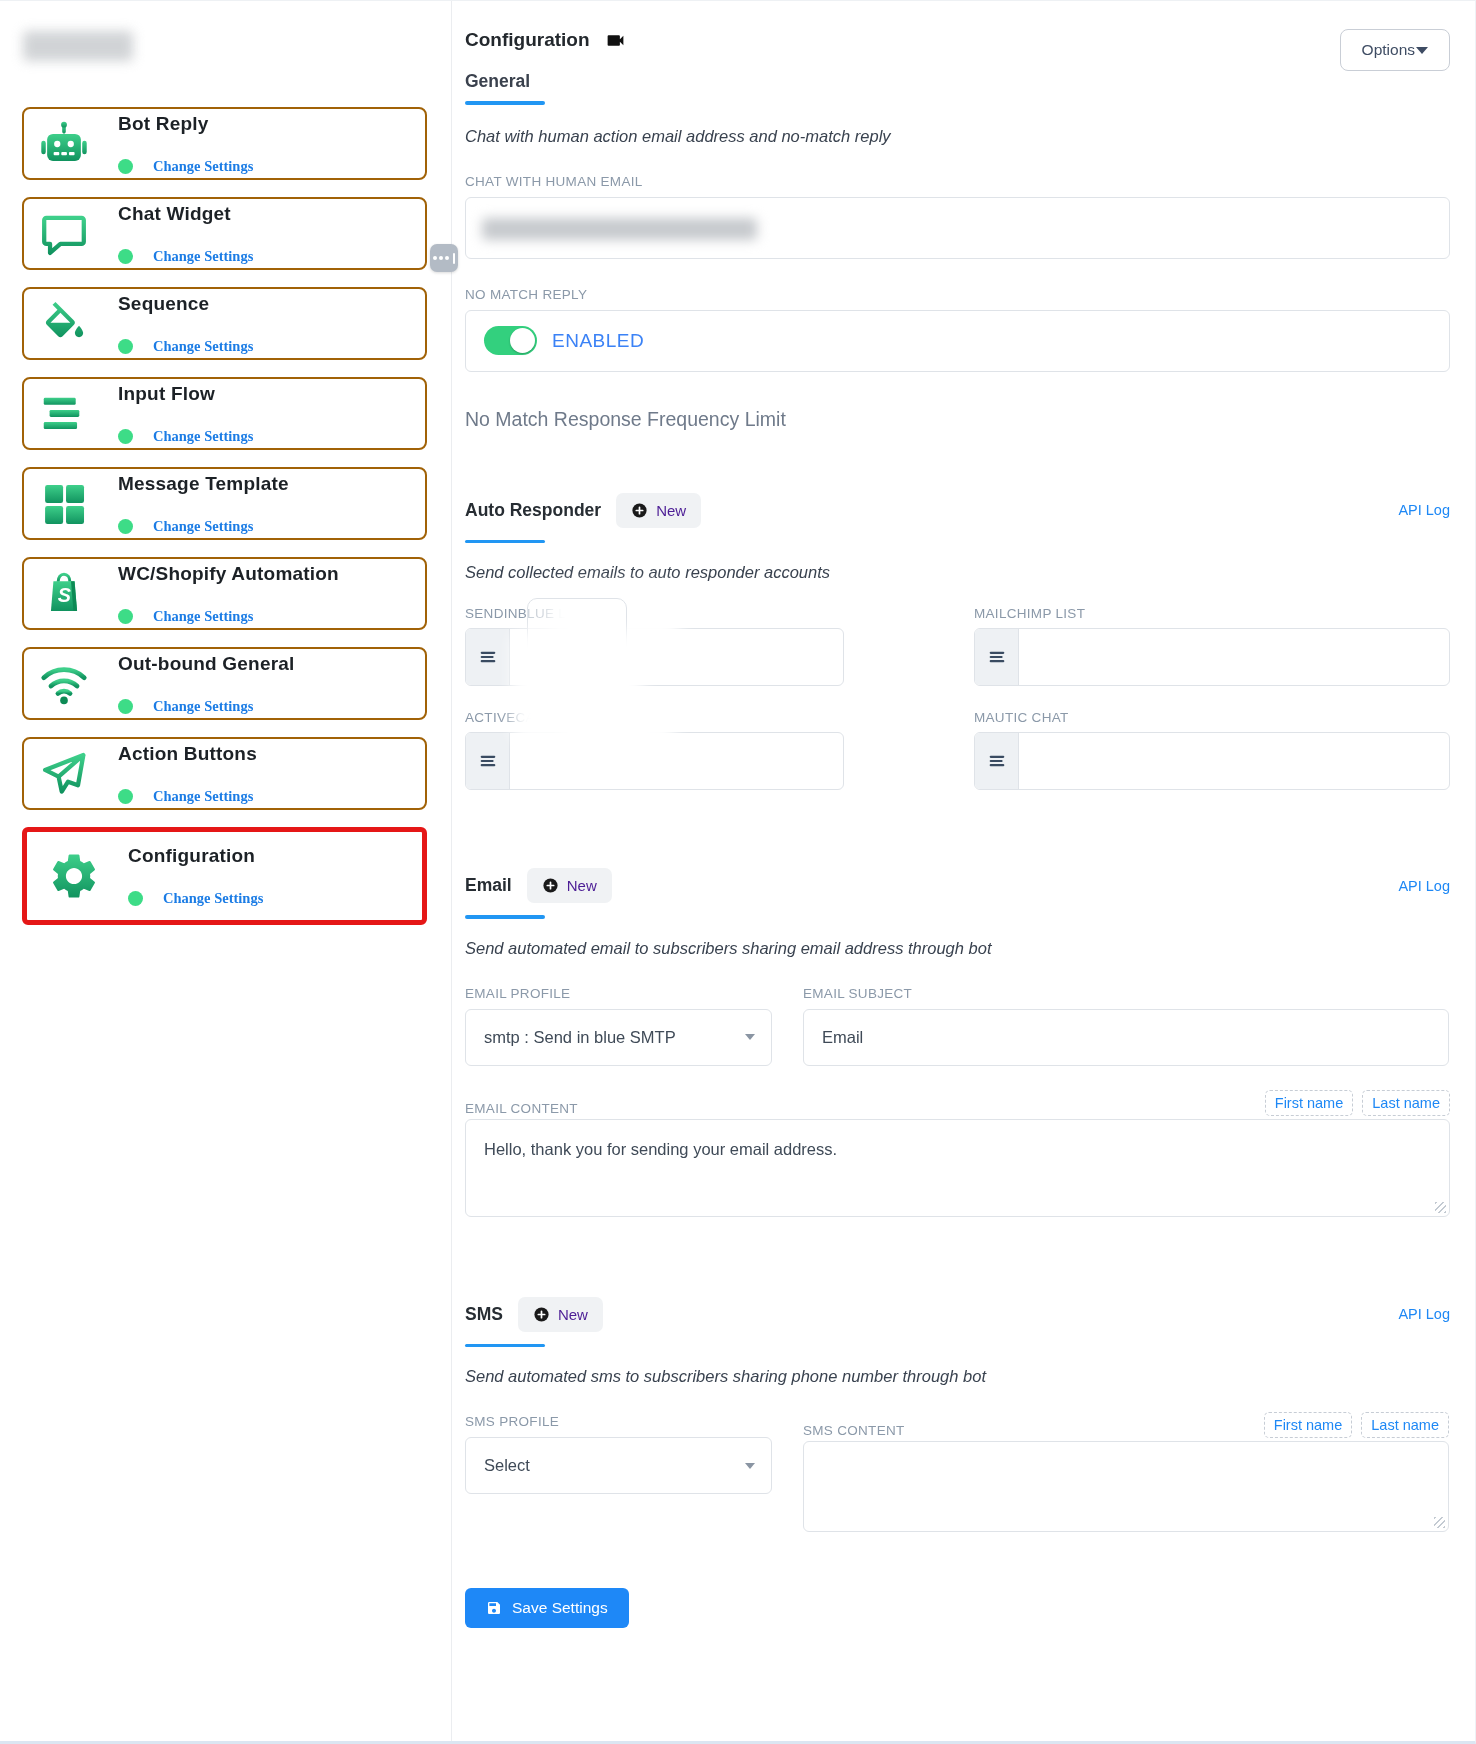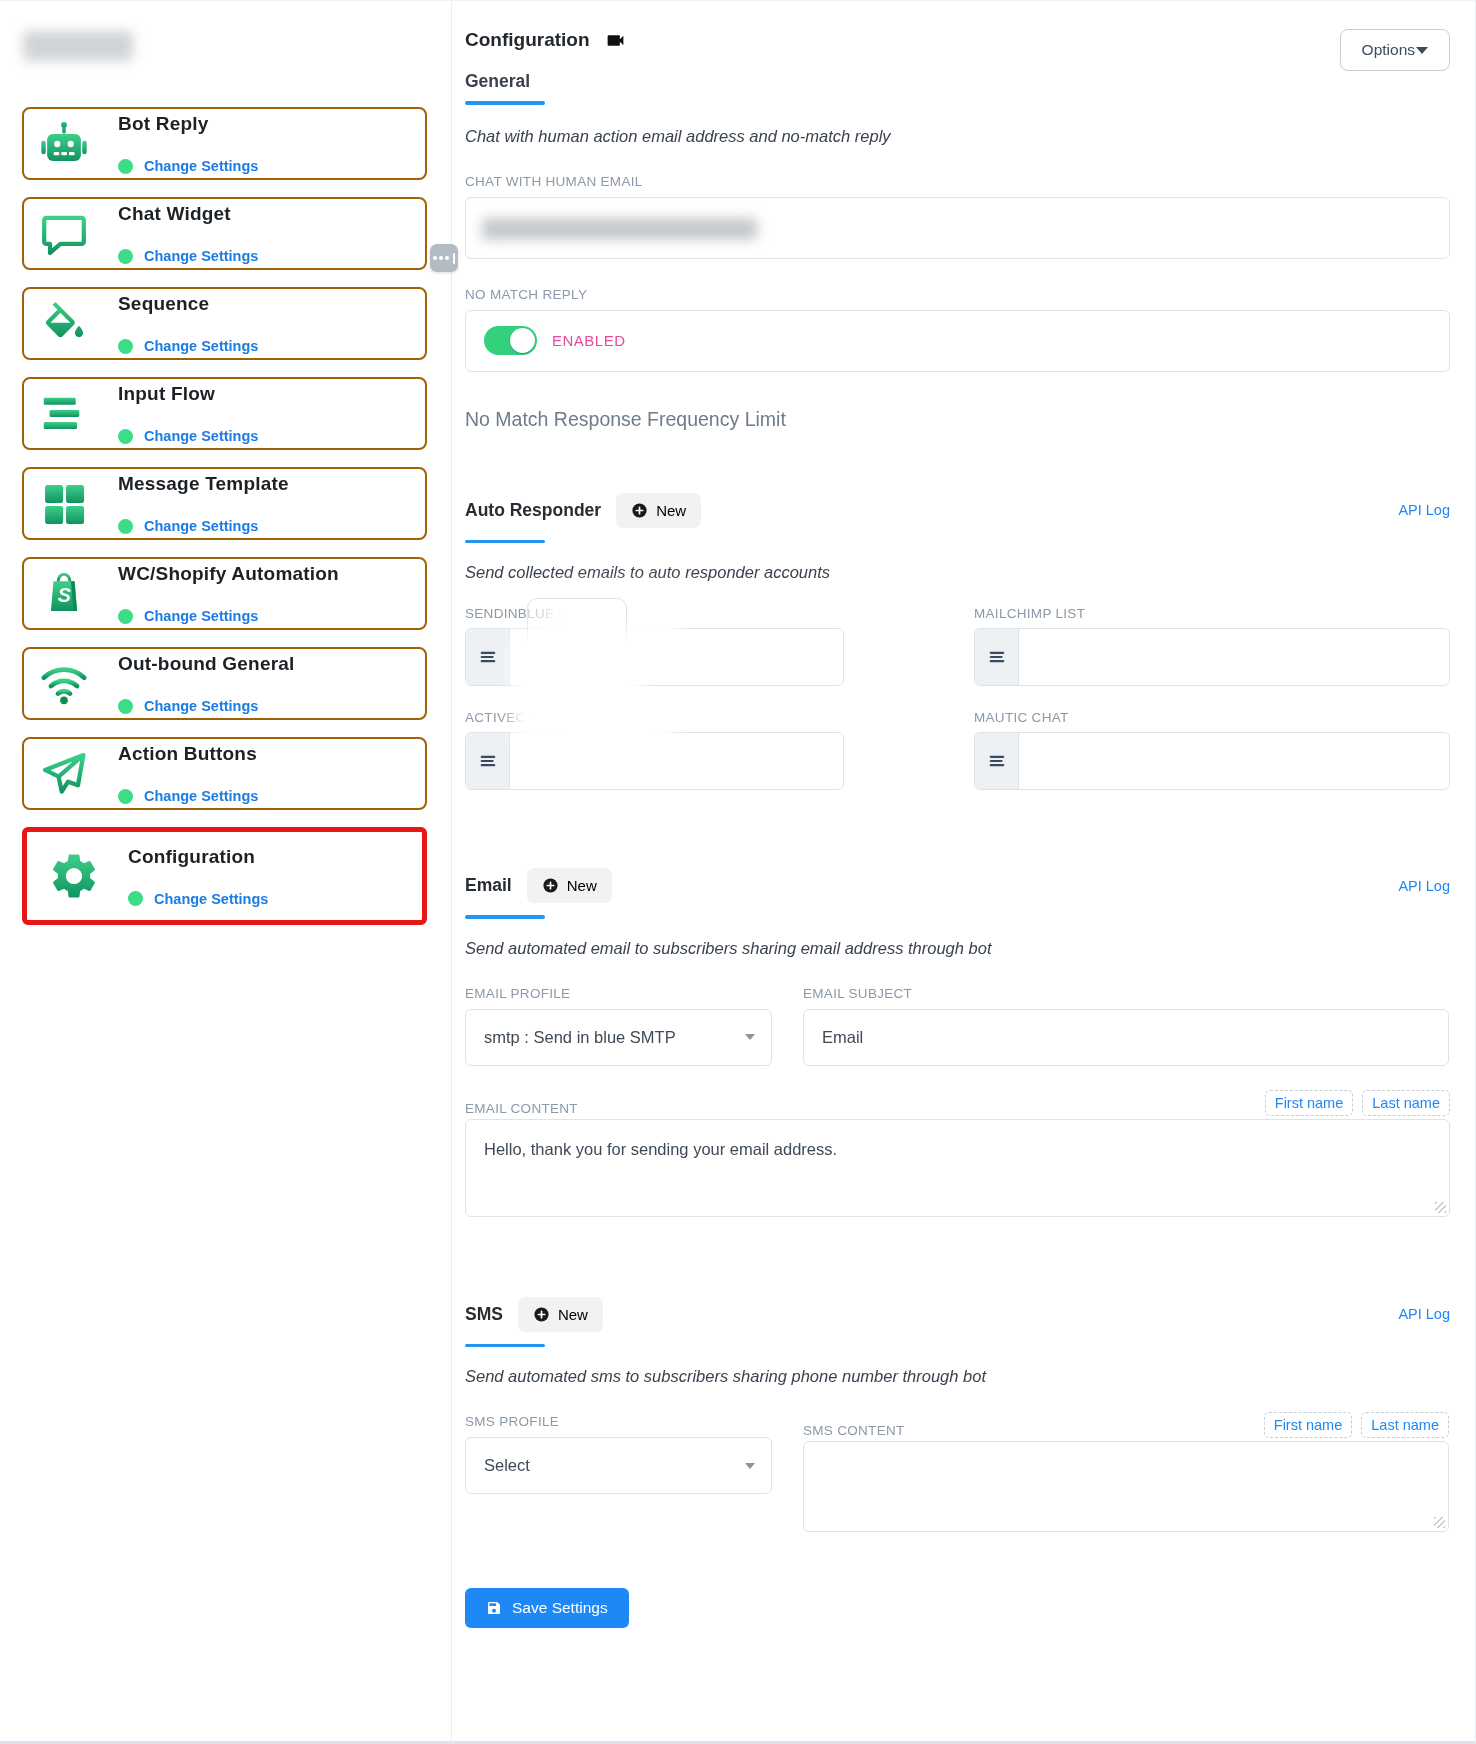--- a/index.html
+++ b/index.html
@@ -12,21 +12,21 @@
   .sidebar { width:452px; min-width:452px; border-right:1px solid #ebedf0; padding-top:30px; background:#fff; position:relative; z-index:1; }
   .side-title-blur { margin-left:23px; width:110px; height:30px; background:#c9cccf; border-radius:4px; filter:blur(6px); opacity:.85; }
   .side-list { margin-top:46px; }
   .side-card { margin:0 24px 17px 22px; height:73px; border:2px solid #a16207; border-radius:8px;
                display:flex; align-items:center; padding-left:12px; background:#fff; cursor:pointer; }
   .side-card.highlight { border:5px solid #e51717; border-radius:6px; height:98px; padding-left:19px; }
   .sc-icon { width:56px; height:56px; display:flex; align-items:center; justify-content:center; flex:0 0 56px; }
   .sc-icon svg { width:54px; height:54px; }
   .sc-text { margin-left:26px; }
   .sc-title { font-size:19px; font-weight:600; color:#1c2126; letter-spacing:.2px; }
-  .sc-row { margin-top:23px; display:flex; align-items:center; gap:11px; }
+  .sc-row { margin-top:23px; display:flex; align-items:center; gap:20px;font-family:Liberation Serif, serif; }
   .dot { width:15px; height:15px; border-radius:50%; background:#3ddc87; }
   .cs-link { color:#1b7ce5; font-weight:700; font-size:14.5px; cursor:pointer; }
 
   
   .drag-handle { position:absolute; left:430px; top:243px; width:28px; height:28px; background:#b3bbc5;
                  border-radius:7px; z-index:3; display:flex; align-items:center; justify-content:center; gap:2px; cursor:pointer;
                  box-shadow:0 1px 3px rgba(0,0,0,.15); }
   .drag-handle i { width:4px; height:4px; background:#fff; border-radius:50%; display:block; }
   .drag-handle .bar { width:2px; height:11px; background:#fff; border-radius:1px; margin-left:2px; }
 
@@ -50,31 +50,31 @@
   .box { border:1px solid #dfe3e8; border-radius:6px; background:#fff; }
   .big-input { margin-top:8px; height:62px; position:relative; width:100%; }
   .big-input input { width:100%; height:100%; border:none; outline:none; background:transparent; padding:0 18px; font-size:16px; color:#3f4a57; }
   .redact-bar { position:absolute; left:16px; top:20px; width:275px; height:22px; background:#c6c9cd; filter:blur(6px); border-radius:4px; }
 
   .enable-box { margin-top:8px; height:62px; display:flex; align-items:center; padding-left:18px; gap:15px; }
   .toggle { width:53px; height:29px; border-radius:15px; background:#33d07e; position:relative; cursor:pointer; flex:0 0 53px; }
   .toggle .knob { position:absolute; top:2px; right:2px; width:25px; height:25px; background:#fff; border-radius:50%; box-shadow:0 1px 2px rgba(0,0,0,.25); }
   .toggle.off { background:#fff; border:1px solid #dfe3e8; }
   .toggle.off .knob { left:2px; right:auto; top:1.5px; background:#b9bfc6; box-shadow:none; }
-  .enabled-txt { font-size:15px; color:#ec4899; letter-spacing:.5px; }
+  .enabled-txt { font-size:19px; color:#3b82f6; letter-spacing:.5px; }
 
   .freq-h { margin-top:36px; font-size:19.5px; font-weight:500; color:#6f7a8a; }
   .freq-row { margin-top:18px; display:flex; align-items:center; }
   .freq-lbl { font-size:17.5px; font-weight:700; color:#1f2730; margin-left:13px; }
   .freq-gap { margin-left:150px; }
 
   .sec-head { display:flex; justify-content:space-between; align-items:center; }
   .sec-left { display:flex; align-items:center; gap:15px; }
   .new-btn { display:flex; align-items:center; gap:8px; background:#f0f2f4; border:none; border-radius:7px;
-             padding:9px 15px; font-size:15px; color:#000000; cursor:pointer; font-family:inherit; }
+             padding:9px 15px; font-size:15px; color:#4c1d95; cursor:pointer; font-family:inherit; }
   .new-btn svg { width:17px; height:17px; }
   .api-log { color:#1e88f5; font-size:14.5px; text-decoration:none; cursor:pointer; }
 
   .ar-grid { margin-top:24px; display:grid; grid-template-columns:379px 476px; column-gap:130px; row-gap:24px; position:relative; }
   .ar-field .field-label { display:block; margin-bottom:7px; }
   .input-group { display:flex; height:58px; border:1px solid #dfe3e8; border-radius:6px; overflow:hidden; background:#fff; }
   .addon { width:44px; background:#eef1f4; border-right:1px solid #dfe3e8; display:flex; align-items:center; justify-content:center; flex:0 0 44px; }
   .addon svg { width:20px; height:20px; }
   .input-group input { flex:1; border:none; outline:none; padding:0 14px; font-size:16px; color:#3f4a57; background:transparent; }
   .blob { position:absolute; background:#fff; filter:blur(8px); z-index:2; border-radius:10px; }

